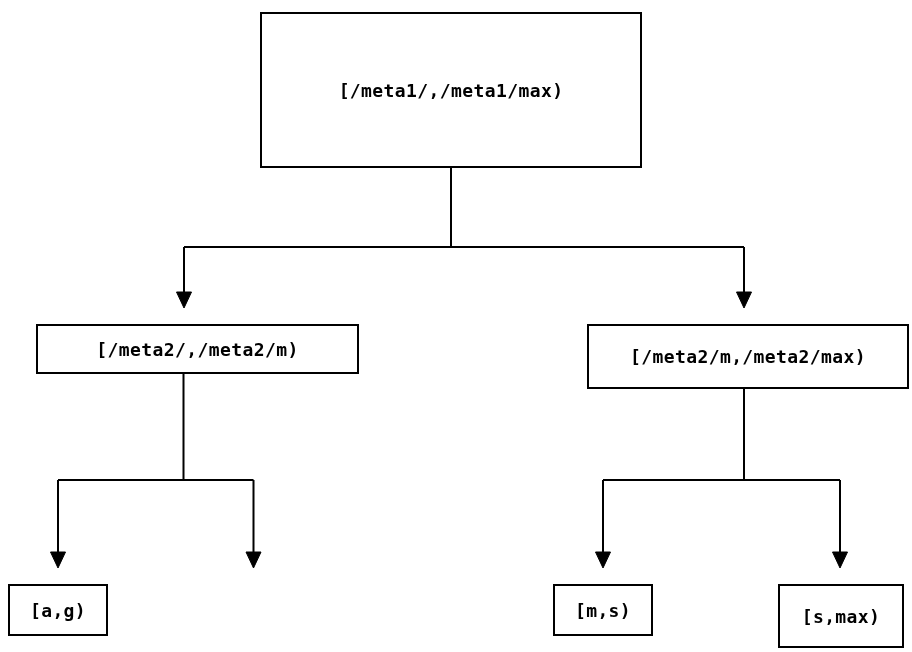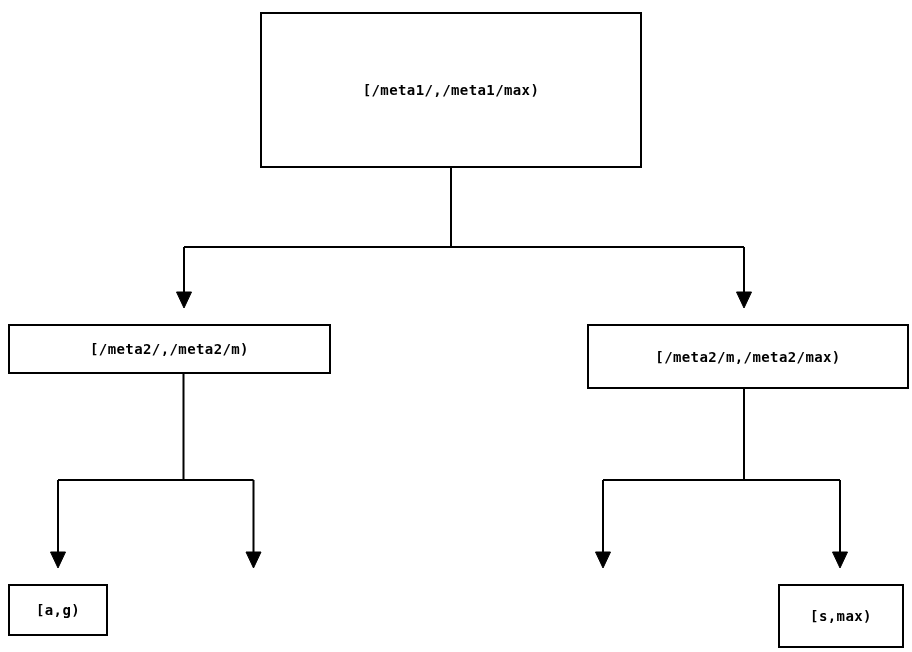--- a/index.html
+++ b/index.html
@@ -33,27 +33,27 @@
   }
   .node {
     position: absolute;
     box-sizing: border-box;
     border: 2px solid #000000;
     background: #ffffff;
     color: #000000;
     display: flex;
     align-items: center;
     justify-content: center;
-    font-size: 14px;
+    font-size: 18px;
     font-weight: bold;
     letter-spacing: 0.4px;
     white-space: nowrap;
   }
   .node-root      { left: 260px; top: 12px;  width: 382px; height: 156px; }
-  .node-l2-left   { left: 8px;  top: 324px; width: 323px; height: 50px; }
+  .node-l2-left   { left: 36px;  top: 324px; width: 323px; height: 50px; }
   .node-l2-right  { left: 587px; top: 324px; width: 322px; height: 65px; }
   .node-leaf-ag   { left: 8px;   top: 584px; width: 100px; height: 52px; }
   .node-leaf-gm   { left: 204px; top: 584px; width: 100px; height: 52px; }
   .node-leaf-ms   { left: 553px; top: 584px; width: 100px; height: 52px; }
   .node-leaf-smax { left: 778px; top: 584px; width: 126px; height: 64px; }
 </style>
 </head>
 <body>
 
 <div class="canvas">
@@ -75,16 +75,17 @@
 
   <div class="node node-root">[/meta1/,/meta1/max)</div>
 
   <div class="node node-l2-left">[/meta2/,/meta2/m)</div>
 
   <div class="node node-l2-right">[/meta2/m,/meta2/max)</div>
 
   <div class="node node-leaf-ag">[a,g)</div>
 
 
+  <div class="node node-leaf-ms">[m,s)</div>
 
   <div class="node node-leaf-smax">[s,max)</div>
 
 </div>
 
 </body></html>

